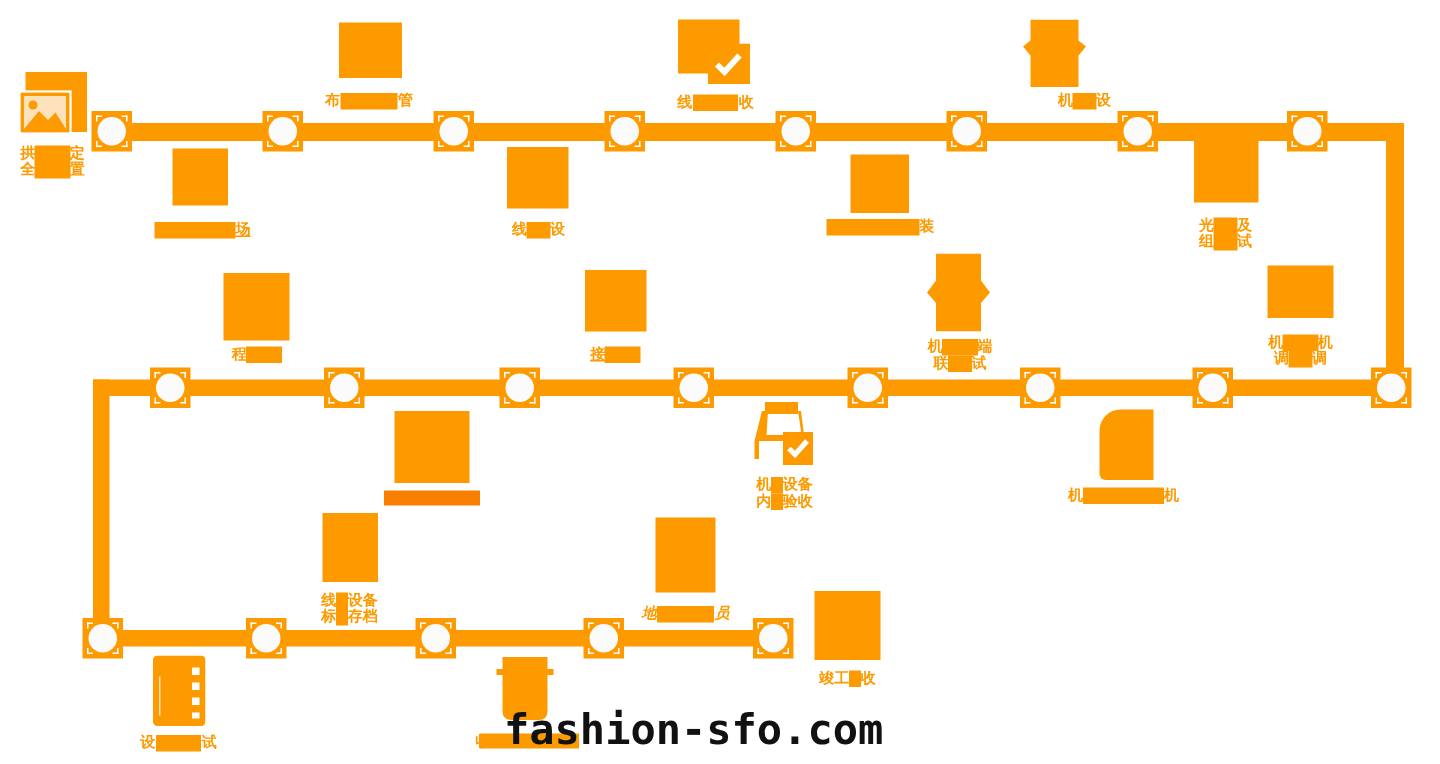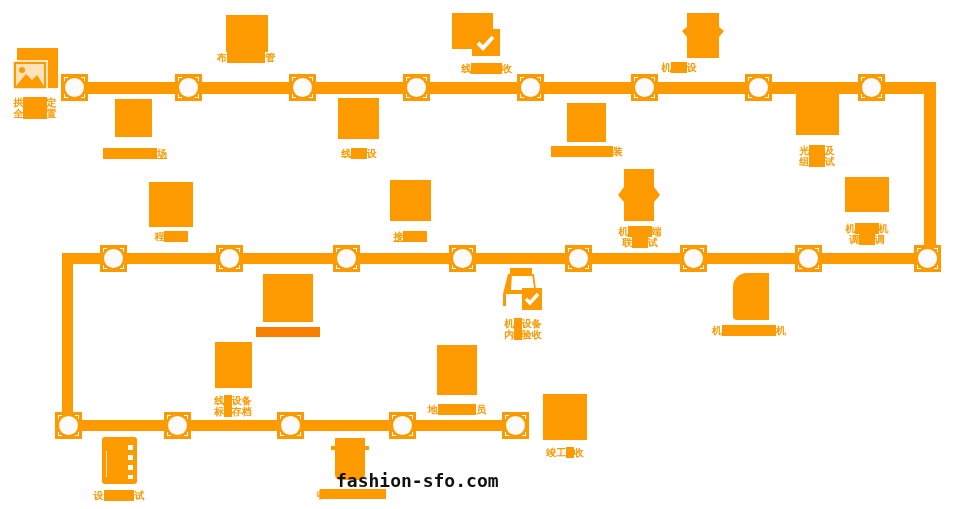--- a/index.html
+++ b/index.html
@@ -13,21 +13,21 @@
   .node .c { position: absolute; width: 3px; height: 3px; border-color: #fff; border-style: solid; border-width: 0; }
   .node .tl { left: 3px; top: 3px; border-left-width: 1px; border-top-width: 1px; }
   .node .tr { right: 3px; top: 3px; border-right-width: 1px; border-top-width: 1px; }
   .node .bl { left: 3px; bottom: 3px; border-left-width: 1px; border-bottom-width: 1px; }
   .node .br { right: 3px; bottom: 3px; border-right-width: 1px; border-bottom-width: 1px; }
   .block { position: absolute; background: var(--accent, #fd9a00); }
   .label { position: absolute; color: #fd9a00; font-size: 10px; font-weight: bold;
            line-height: 11px; text-align: center; white-space: nowrap; }
   .label .mask { display: inline-block; background: #fd9a00; color: transparent; }
   .watermark { position: absolute; left: 336px; top: 470px; font-family: "DejaVu Sans Mono", "Liberation Mono", monospace;
-               font-size: 18px; font-weight: bold; color: #111; letter-spacing: 0px; }
+               font-size: 28px; font-weight: bold; color: #111; letter-spacing: 0px; }
   .icon { position: absolute; }
 </style>
 </head>
 <body style="--accent:#fd9a00">
 
 <div class="track" style="left:62px; top:82px; width:874px; height:12px;"></div>
 <div class="track" style="left:924px; top:82px; width:12px; height:180px;"></div>
 <div class="track" style="left:62px; top:253px; width:874px; height:11px;"></div>
 <div class="track" style="left:62px; top:253px; width:11px; height:176px;"></div>
 <div class="track" style="left:62px; top:420px; width:460px; height:11px;"></div>
@@ -172,47 +172,47 @@
   <span>拱</span><span class="mask">XXX</span><span>定</span><br>
   <span>全</span><span class="mask">XXX</span><span>置</span>
 </div>
 
 <div class="block" style="left:115px; top:99px; width:37px; height:38px;"></div>
 <div class="label" style="left:95px; top:148px; width:80px;text-decoration:underline;">
   <span class="mask">XXXXXXX</span><span>场</span>
 </div>
 
 <div class="block" style="left:226px; top:15px; width:42px; height:37px;"></div>
-<div class="label" style="left:206px; top:52px; width:80px;">
+<div class="label" style="left:206px; top:62px; width:80px;">
   <span>布</span><span class="mask">XXXXX</span><span>管</span>
 </div>
 
 <div class="block" style="left:338px; top:98px; width:41px; height:41px;"></div>
 <div class="label" style="left:334px; top:148px; width:50px;">
   <span>线</span><span class="mask">XX</span><span>设</span>
 </div>
 
 <div class="block" style="left:452px; top:13px; width:41px; height:36px;"></div>
 <svg class="icon" style="left:472px; top:29px;" width="28" height="27" viewBox="0 0 28 27">
   <rect x="0" y="0" width="28" height="27" fill="#fd9a00"></rect>
   <path d="M6 14 L11 19 L21 8" stroke="#fff" stroke-width="4" fill="none"></path>
 </svg>
-<div class="label" style="left:442px; top:63px; width:70px;text-align:right;">
+<div class="label" style="left:442px; top:63px; width:70px;">
   <span>线</span><span class="mask">XXXX</span><span>收</span>
 </div>
 
 <div class="block" style="left:567px; top:103px; width:39px; height:39px;"></div>
 <div class="label" style="left:542px; top:146px; width:90px;">
   <span class="mask">XXXXXXXX</span><span>装</span>
 </div>
 
 <svg class="icon" style="left:682px; top:13px;" width="42" height="45" viewBox="0 0 42 45">
   <path d="M5 0 H37 V14 L42 18 L37 24 V45 H5 V24 L0 18 L5 14 Z" fill="#fd9a00"></path>
 </svg>
-<div class="label" style="left:656px; top:62px; width:46px;">
+<div class="label" style="left:700px; top:62px; width:46px;">
   <span>机</span><span class="mask">XX</span><span>设</span>
 </div>
 
 <div class="block" style="left:796px; top:94px; width:43px; height:41px;"></div>
 <div class="label" style="left:788px; top:145px; width:58px;">
   <span>光</span><span class="mask">XX</span><span>及</span><br>
   <span>组</span><span class="mask">XX</span><span>试</span>
 </div>
 
 <div class="block" style="left:149px; top:182px; width:44px; height:45px;"></div>
@@ -279,21 +279,21 @@
 
 <svg class="icon" style="left:329px; top:438px;" width="42" height="42" viewBox="0 0 42 42">
   <path d="M6 0 H36 V8 H40 V12 H36 V36 Q36 42 30 42 H12 Q6 42 6 36 V12 H2 V8 H6 Z" fill="#fd9a00"></path>
 </svg>
 <div class="block" style="left:320px; top:489px; width:66px; height:10px;"></div>
 <div class="label" style="left:312px; top:489px; width:20px;">
   <span>收</span>
 </div>
 
 <div class="block" style="left:437px; top:345px; width:40px; height:50px;"></div>
-<div class="label" style="left:420px; top:404px; width:74px;">
+<div class="label" style="left:420px; top:404px; width:74px;font-style:italic;">
   <span>地</span><span class="mask">XXXXX</span><span>员</span>
 </div>
 
 <div class="block" style="left:543px; top:394px; width:44px; height:46px;"></div>
 <div class="label" style="left:540px; top:447px; width:50px;">
   <span>竣工</span><span class="mask">X</span><span>收</span>
 </div>
 
 <div class="watermark">fashion-sfo.com</div>
 

